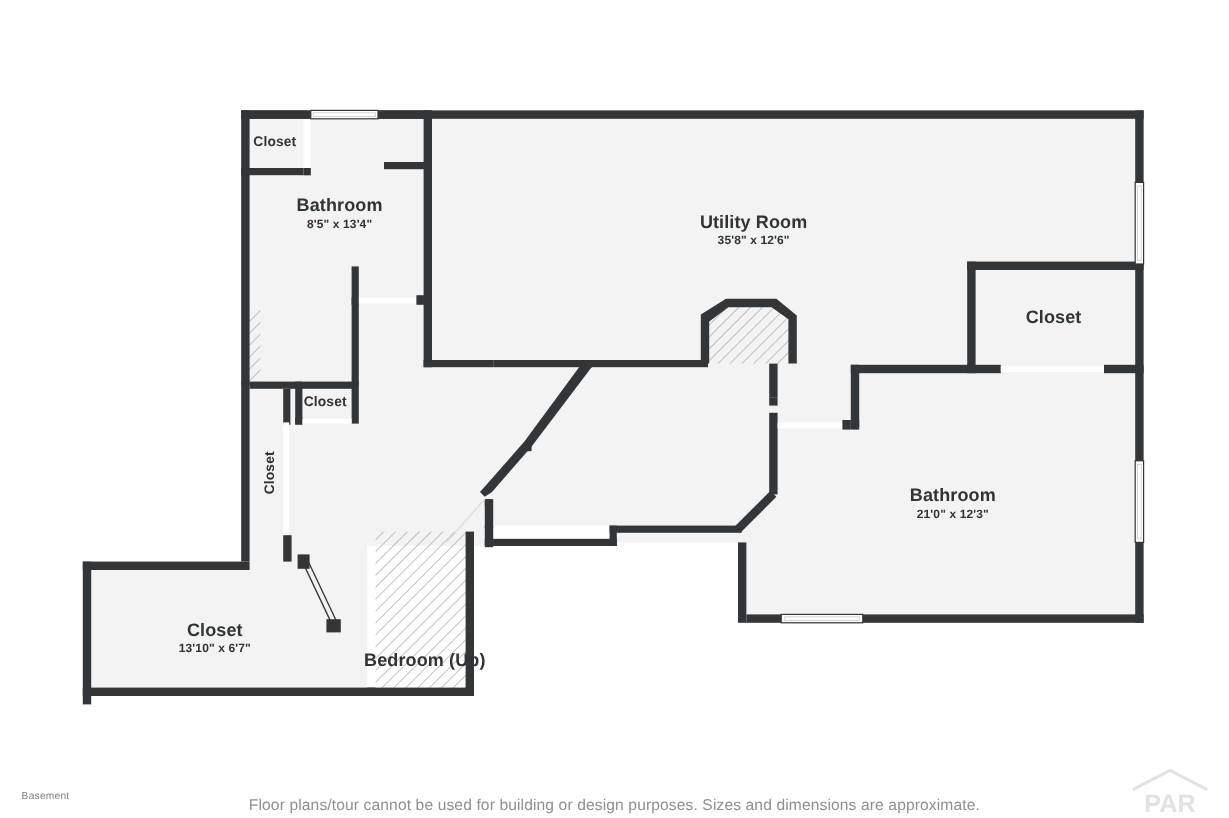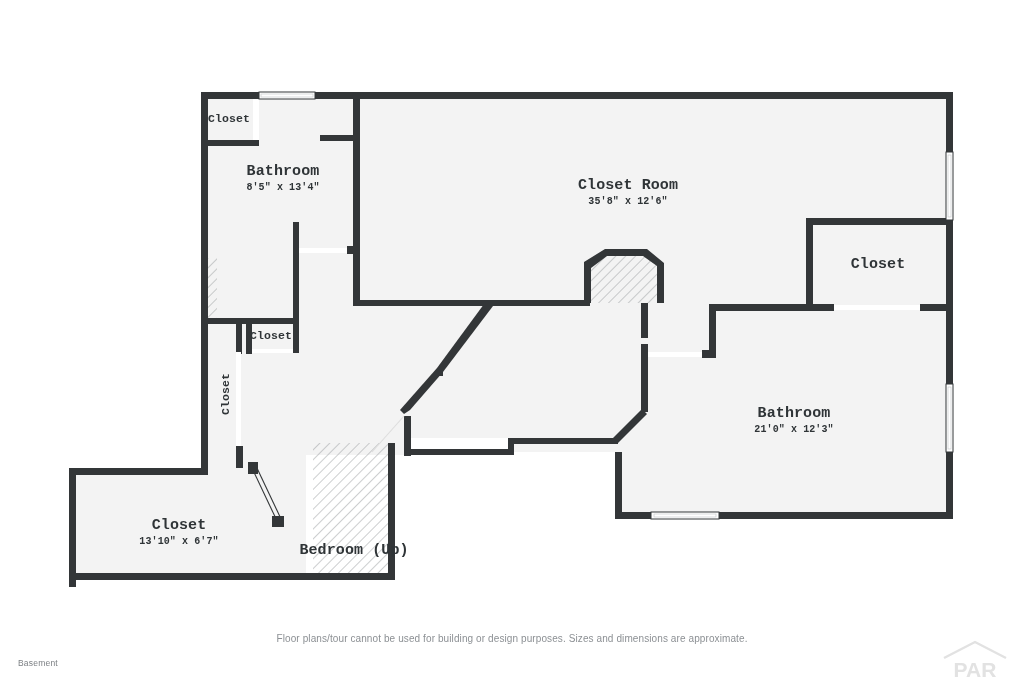--- a/index.html
+++ b/index.html
@@ -14,21 +14,20 @@
     position: relative;
     font-family: "Liberation Sans", sans-serif;
     overflow: hidden;
   }
   #floorplan-stage {
     position: absolute;
     left: 0;
     top: 0;
     width: 1024px;
     height: 580px;
-    font-family: Liberation Mono, monospace;
   }
   #plan-svg {
     position: absolute;
     left: 0;
     top: 0;
   }
   .room-label {
     position: absolute;
     text-align: center;
     color: #2f3437;
@@ -60,23 +59,23 @@
     position: absolute;
     left: 18px;
     top: 658px;
     font-size: 8.5px;
     color: #7b7f83;
     letter-spacing: 0.2px;
   }
   .footer-center {
     position: absolute;
     left: 50%;
-    top: 633px;
+    top: 663px;
     transform: translateX(-50%);
-    font-size: 10px;
+    font-size: 13px;
     color: #8c9094;
     white-space: nowrap;
     letter-spacing: 0.1px;
   }
   .brand-logo {
     position: absolute;
     right: 12px;
     top: 638px;
     width: 74px;
     height: 42px;
@@ -238,21 +237,21 @@
 
   <div class="room-label small" style="left:271px; top:336px;">
     <span class="rl-name">Closet</span>
   </div>
 
   <div class="room-label small vertical" style="left:226px; top:394px;">
     <span class="rl-name">Closet</span>
   </div>
 
   <div class="room-label" style="left:628px; top:192px;">
-    <span class="rl-name">Closet Room</span>
+    <span class="rl-name">Utility Room</span>
     <span class="rl-dim">35'8" x 12'6"</span>
   </div>
 
 
   <div class="room-label" style="left:878px; top:265px;">
     <span class="rl-name">Closet</span>
   </div>
 
   <div class="room-label" style="left:794px; top:420px;">
     <span class="rl-name">Bathroom</span>

